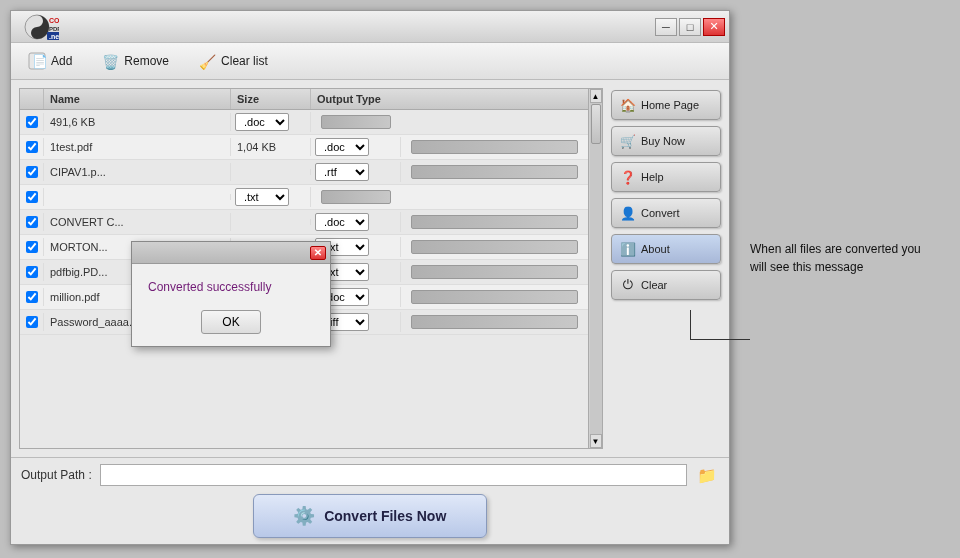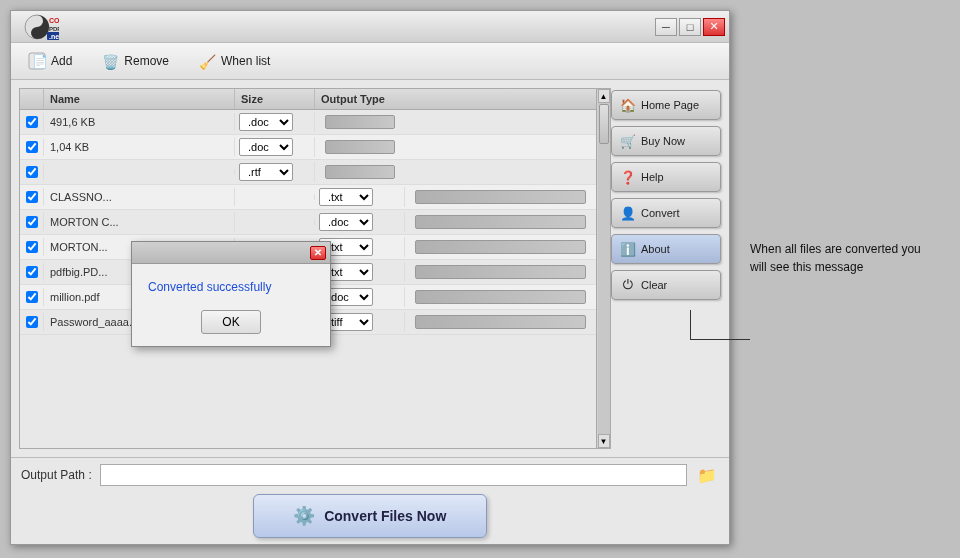--- a/index.html
+++ b/index.html
@@ -95,20 +95,21 @@
       display: inline-flex;
       align-items: center;
       justify-content: center;
     }
 
     
     .main-content {
       display: flex;
       flex: 1;
       padding: 8px;
+      gap: 8px;
       overflow: hidden;
     }
 
     
     .table-header {
       display: grid;
       grid-template-columns: 24px 1fr 80px 90px 1fr;
       background: linear-gradient(to bottom, #ddd, #c8c8c8);
       border-bottom: 1px solid #aaa;
     }
@@ -306,21 +307,21 @@
       justify-content: center;
       font-size: 10px;
       color: white;
       font-weight: bold;
     }
     .modal-body {
       padding: 16px 16px 12px 16px;
     }
     .modal-message {
       font-size: 12px;
-      color: #1d4ed8;
+      color: #701a75;
       margin-bottom: 16px;
     }
     .modal-ok-btn {
       display: block;
       margin: 0 auto;
       width: 60px;
       background: linear-gradient(to bottom, #f5f5f5, #ddd);
       border: 1px solid #999;
       border-radius: 3px;
       padding: 4px 12px;
@@ -402,21 +403,21 @@
           </svg>
       </span>
       <span>Remove</span>
     </button>
     <button class="toolbar-btn">
       <span class="tb-icon">
         <svg width="18" height="18" viewBox="0 0 18 18">
             <text x="1" y="15" font-size="14">🧹</text>
           </svg>
       </span>
-      <span>When list</span>
+      <span>Clear list</span>
     </button>
   </div>
 
   <div class="main-content">
 
     <div style="flex:1;display:flex;flex-direction:column;">
       <div style="display:flex;flex:1;border:1px solid #aaa;overflow:hidden;">
         <div style="flex:1;display:flex;flex-direction:column;">
 
           <div class="table-header">
@@ -443,79 +444,80 @@
         </div>
       </div>
       <div class="td">
         <div class="status-bar-cell"></div>
       </div>
     </div>
               <div class="table-row">
       <div class="td checkbox">
         <input type="checkbox" checked="" style="">
       </div>
+      <div class="td">1test.pdf</div>
       <div class="td">1,04 KB</div>
       <div class="td" style="padding:1px 4px;">
         <div class="output-select">
           <select class="select-box">
             <option selected="">.doc</option>
             <option>.rtf</option>
             <option>.txt</option>
             <option>.tiff</option>
           </select>
         </div>
       </div>
       <div class="td">
         <div class="status-bar-cell"></div>
       </div>
     </div>
               <div class="table-row">
       <div class="td checkbox">
         <input type="checkbox" checked="" style="">
       </div>
+      <div class="td">CIPAV1.p...</div>
       <div class="td"></div>
       <div class="td" style="padding:1px 4px;">
         <div class="output-select">
           <select class="select-box">
             <option>.doc</option>
             <option selected="">.rtf</option>
             <option>.txt</option>
             <option>.tiff</option>
           </select>
         </div>
       </div>
       <div class="td">
         <div class="status-bar-cell"></div>
       </div>
     </div>
               <div class="table-row">
       <div class="td checkbox">
         <input type="checkbox" checked="" style="">
       </div>
-      <div class="td">CLASSNO...</div>
       <div class="td"></div>
       <div class="td" style="padding:1px 4px;">
         <div class="output-select">
           <select class="select-box">
             <option>.doc</option>
             <option>.rtf</option>
             <option selected="">.txt</option>
             <option>.tiff</option>
           </select>
         </div>
       </div>
       <div class="td">
         <div class="status-bar-cell"></div>
       </div>
     </div>
               <div class="table-row">
       <div class="td checkbox">
         <input type="checkbox" checked="" style="">
       </div>
-      <div class="td">MORTON C...</div>
+      <div class="td">CONVERT C...</div>
       <div class="td"></div>
       <div class="td" style="padding:1px 4px;">
         <div class="output-select">
           <select class="select-box">
             <option selected="">.doc</option>
             <option>.rtf</option>
             <option>.txt</option>
             <option>.tiff</option>
           </select>
         </div>

